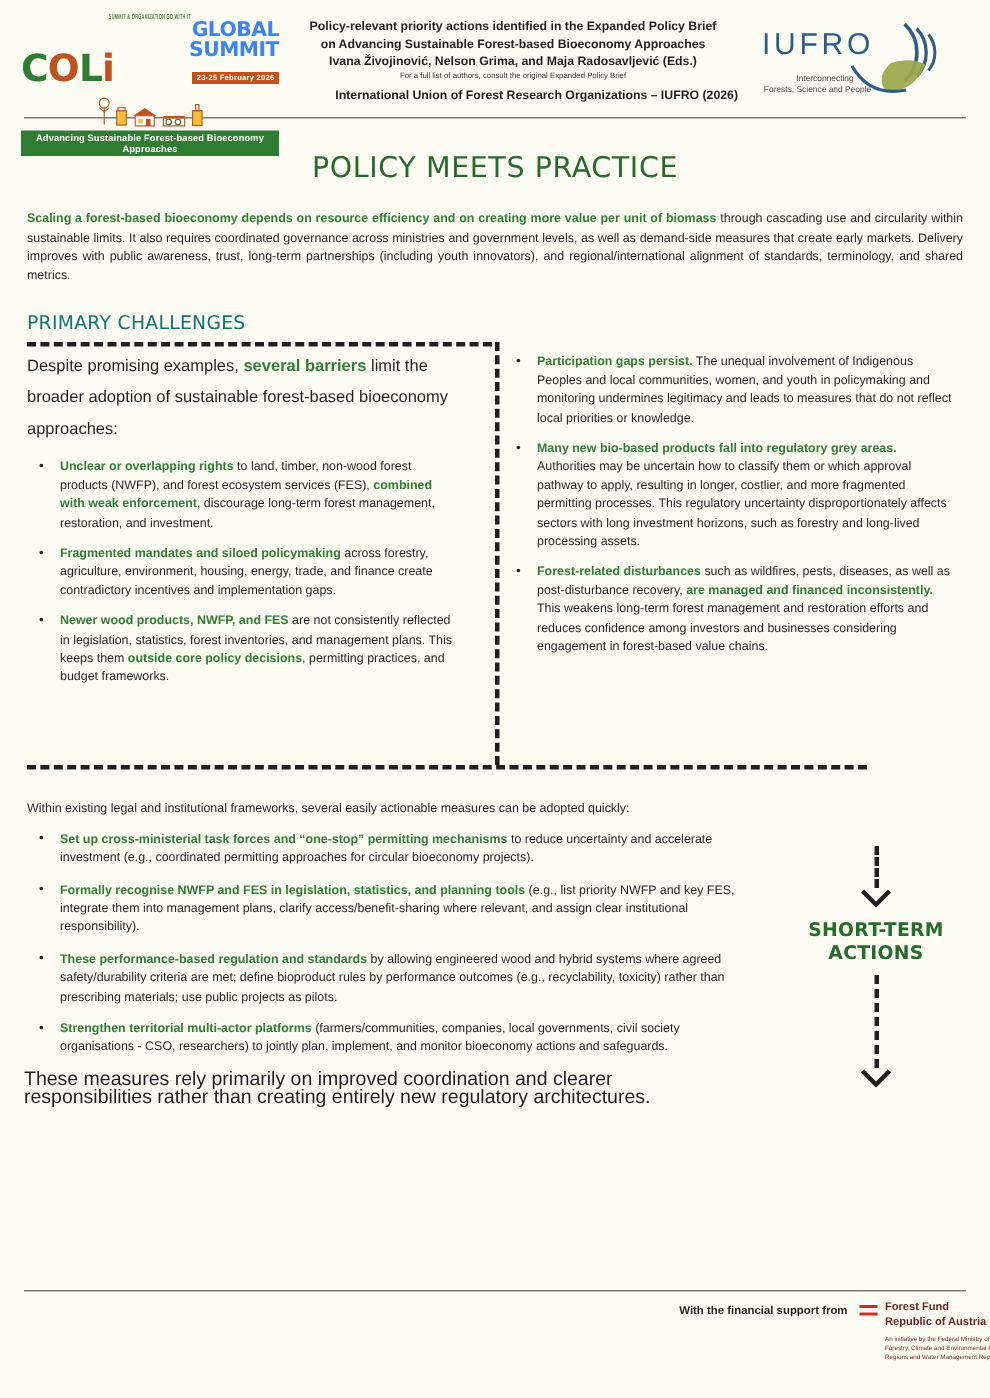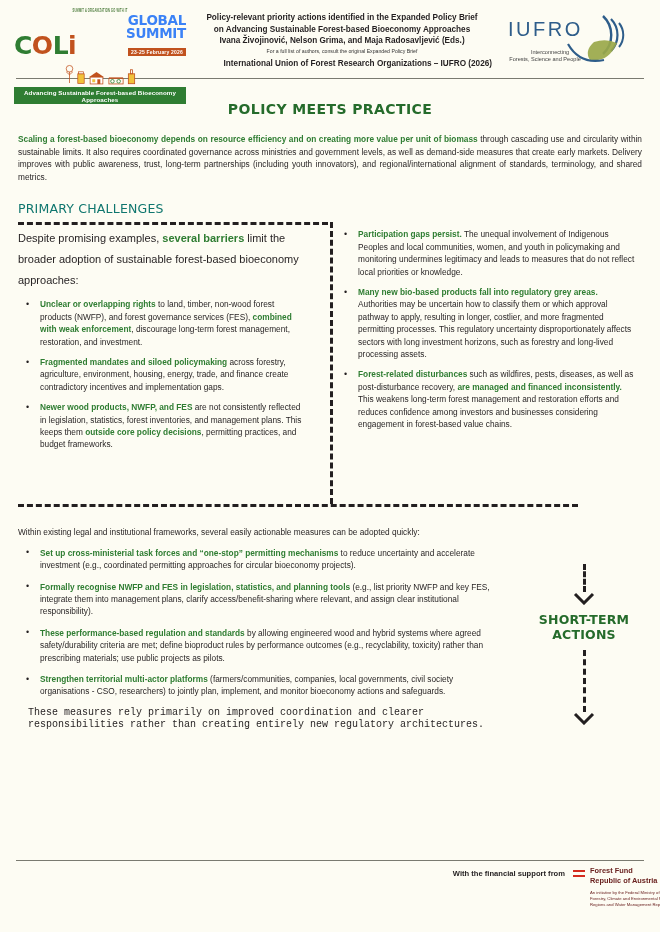--- a/index.html
+++ b/index.html
@@ -36,22 +36,22 @@
   .header-center { flex: 1; text-align: center; padding: 4px 6px 0 6px; }
   .hc-l1, .hc-l2, .hc-l3, .hc-l5 { font-size: 8.2px; font-weight: bold; line-height: 11.5px; color: #231f20; }
   .hc-l4 { font-size: 5.2px; line-height: 9px; color: #333; font-weight: normal; }
   .hc-l5 { margin-top: 2px; text-align: right; }
 
   .logo-iufro { width: 148px; flex: 0 0 148px; position: relative; height: 66px; }
 
   .hdr-rule { border-top: 1px solid #7a7a70; margin: 4px 16px 0 16px; }
 
   
-  .doc-title { text-align: center; font-family: "DejaVu Sans", sans-serif; font-weight: bold;
-               font-size: 14px; color: #256b2b; letter-spacing: .4px; margin: 22px 0 16px 0; }
+  .doc-title { text-align: center; font-family: "DejaVu Sans", sans-serif; font-weight: normal;
+               font-size: 19px; color: #256b2b; letter-spacing: .4px; margin: 22px 0 16px 0; }
 
   
   .intro { margin: 0 18px; font-size: 8.3px; line-height: 12.6px; text-align: justify; color: #231f20; }
   .g { color: #2f7d32; font-weight: bold; }
 
   
   .sec-head { margin: 18px 0 0 18px; font-family: "DejaVu Sans", sans-serif; font-weight: normal;
               font-size: 12.5px; color: #0f766e; letter-spacing: .2px; }
 
   .challenge-wrap { position: relative; margin-top: 6px; height: 290px; }
@@ -86,21 +86,21 @@
   .sta-label { font-family: "DejaVu Sans", sans-serif; font-weight: bold; font-size: 12.5px;
                color: #256b2b; line-height: 15px; letter-spacing: .2px; margin: 6px 0 8px 0; }
   .sta-arrow-bot { display:flex; flex-direction: column; align-items:center; }
   .vdash2 { border-left: 3.2px dashed #231f20; height: 62px; }
 
   
   .actions { margin: 0 18px; padding-top: 14px; width: 480px; }
   .actions .lead { font-size: 8.3px; line-height: 12.4px; margin-bottom: 8px; }
   .actions ul.blist li { margin-bottom: 9px; }
 
-  .closing { margin: 2px 18px 0 28px; width: 480px; font-size: 10px; line-height: 12.4px; font-family: Liberation Mono, monospace; }
+  .closing { margin: 2px 18px 0 16px; width: 480px; font-size: 13px; line-height: 12.4px; }
 
   
   .ftr-rule { border-top: 1px solid #7a7a70; margin: 0 16px; position: absolute; left:0; right:0; top: 860px; }
   .footer { position: absolute; left: 0; top: 866px; width: 660px; display: flex;
             justify-content: flex-end; align-items: flex-start; padding-right: 14px; margin-left: 48px; }
   .fin-text { font-size: 7.6px; font-weight: bold; color: #231f20; padding-top: 3px; margin-right: 8px; }
   .austria-flag { width: 12px; margin-right: 5px; margin-top: 4px; flex: 0 0 12px; }
   .flag-r { height: 2.4px; background: #d42b1e; }
   .flag-w { height: 2.4px; background: #fdfcf3; }
   .austria-txt { width: 104px; }
@@ -199,21 +199,21 @@
 
   <div class="challenge-wrap">
     <div class="dash-top"></div>
     <div class="dash-vert"></div>
     <div class="dash-bottom"></div>
 
     <div class="cols">
       <div class="col-left">
         <div class="lead"><span>Despite promising examples, </span><span class="g">several barriers</span><span> limit the broader adoption of sustainable forest-based bioeconomy approaches:</span></div>
         <ul class="blist">
-          <li><span class="g">Unclear or overlapping rights</span><span> to land, timber, non-wood forest products (NWFP), and forest governance services (FES), </span><span class="g">combined with weak enforcement</span><span>, discourage long-term forest management, restoration, and investment.</span></li>
+          <li><span class="g">Unclear or overlapping rights</span><span> to land, timber, non-wood forest products (NWFP), and forest ecosystem services (FES), </span><span class="g">combined with weak enforcement</span><span>, discourage long-term forest management, restoration, and investment.</span></li>
           <li><span class="g">Fragmented mandates and siloed policymaking</span><span> across forestry, agriculture, environment, housing, energy, trade, and finance create contradictory incentives and implementation gaps.</span></li>
           <li><span class="g">Newer wood products, NWFP, and FES</span><span> are not consistently reflected in legislation, statistics, forest inventories, and management plans. This keeps them </span><span class="g">outside core policy decisions</span><span>, permitting practices, and budget frameworks.</span></li>
         </ul>
       </div>
 
       <div class="col-right">
         <ul class="blist">
           <li><span class="g">Participation gaps persist.</span><span> The unequal involvement of Indigenous Peoples and local communities, women, and youth in policymaking and monitoring undermines legitimacy and leads to measures that do not reflect local priorities or knowledge.</span></li>
           <li><span class="g">Many new bio-based products fall into regulatory grey areas.</span><span> Authorities may be uncertain how to classify them or which approval pathway to apply, resulting in longer, costlier, and more fragmented permitting processes. This regulatory uncertainty disproportionately affects sectors with long investment horizons, such as forestry and long-lived processing assets.</span></li>
           <li><span class="g">Forest-related disturbances</span><span> such as wildfires, pests, diseases, as well as post-disturbance recovery, </span><span class="g">are managed and financed inconsistently.</span><span> This weakens long-term forest management and restoration efforts and reduces confidence among investors and businesses considering engagement in forest-based value chains.</span></li>

